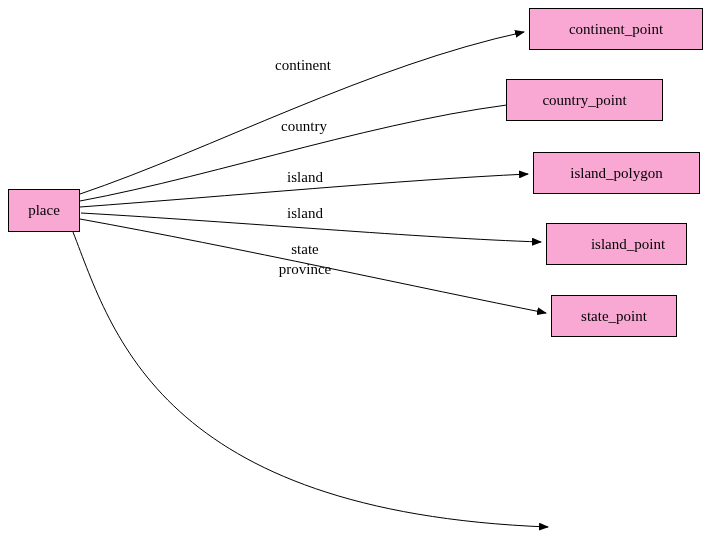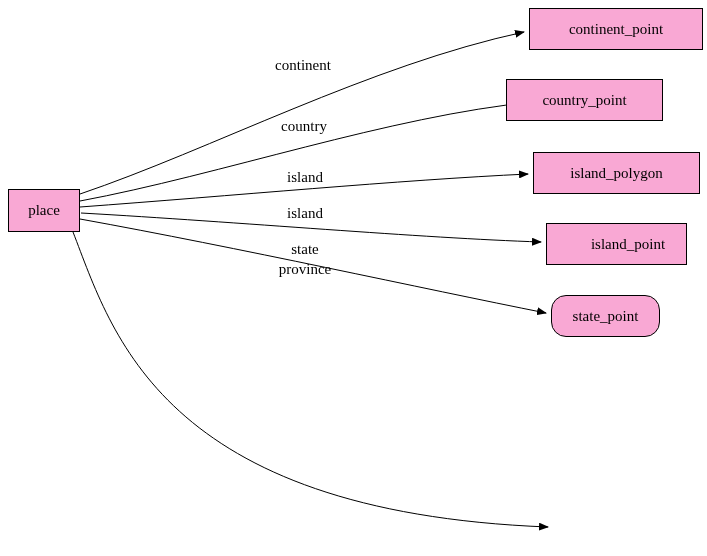--- a/index.html
+++ b/index.html
@@ -80,21 +80,21 @@
   </div>
 
   <div class="node" style="left:533px; top:152px; width:167px; height:42px;">
     <span>island_polygon</span>
   </div>
 
   <div class="node" style="left:546px; top:223px; width:141px; height:42px;padding-left:23px;">
     <span>island_point</span>
   </div>
 
-  <div class="node" style="left:551px; top:295px; width:109px; height:42px;border-radius:15px;">
+  <div class="node" style="left:551px; top:295px; width:126px; height:42px;">
     <span>state_point</span>
   </div>
 
 
   <div class="edge-label" style="left:303px; top:57px;margin-top:8px;">continent</div>
 
   <div class="edge-label" style="left:304px; top:126px;text-align:center;">country</div>
 
   <div class="edge-label" style="left:305px; top:177px;">island</div>
 

